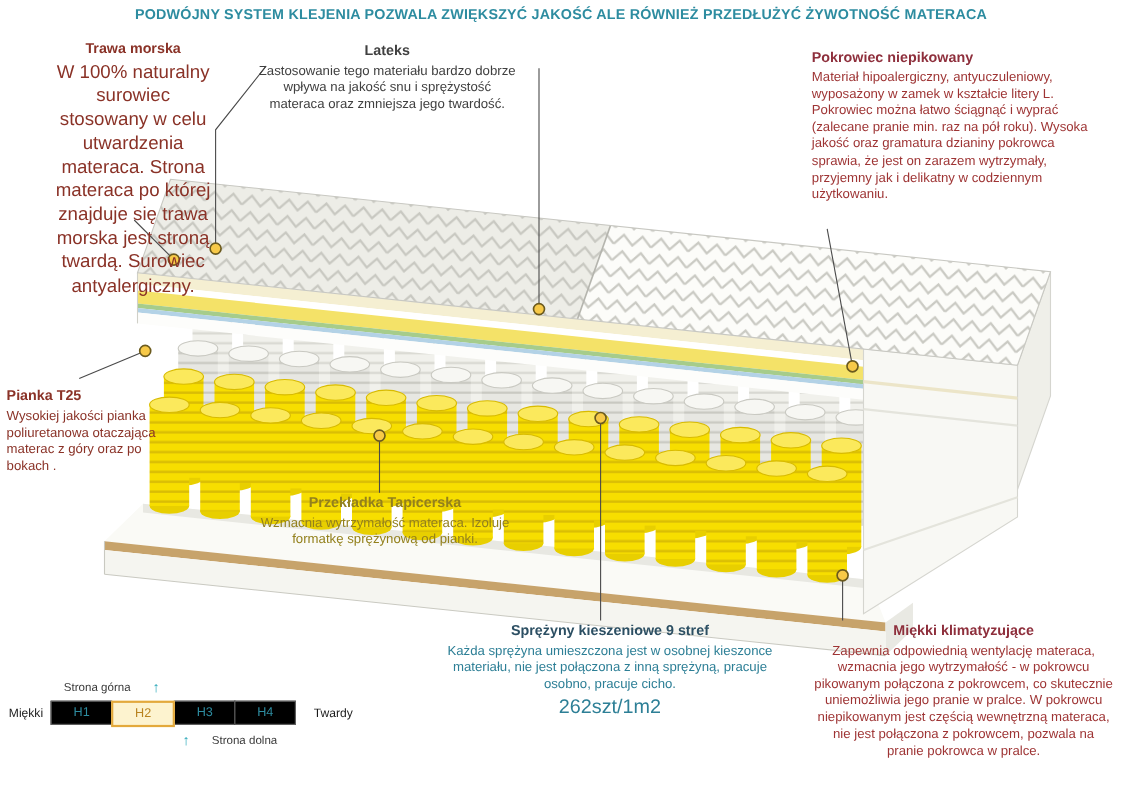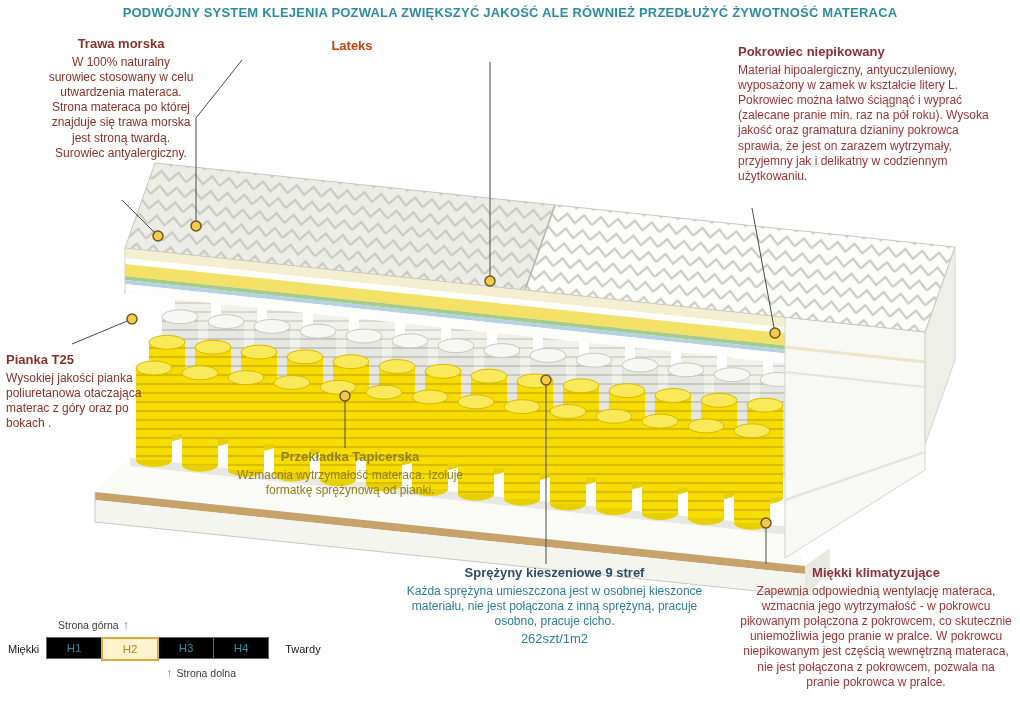--- a/index.html
+++ b/index.html
@@ -11,42 +11,42 @@
   svg.illu{position:absolute;left:0;top:0;}
   .banner{
     position:absolute;left:0;top:5px;width:100%;text-align:center;
     font-size:13px;font-weight:bold;color:#2d8ca0;letter-spacing:.2px;white-space:nowrap;
   }
   .callout{position:absolute;line-height:1.27;}
   .callout h3{margin:0 0 2px 0;font-size:13px;font-weight:bold;}
   .callout p{margin:0;font-size:12px;}
   .co-trawa{left:48px;top:36px;width:146px;text-align:center;}
   .co-trawa h3,.co-trawa p{color:#8a3227;}
-  .co-trawa p{font-size:12px;}
+  .co-trawa p{font-size:17px;}
   .co-lateks{left:233px;top:38px;width:238px;text-align:center;}
-  .co-lateks h3,.co-lateks p{color:#c2410c;}
+  .co-lateks h3,.co-lateks p{color:#404040;}
   .co-visco{left:468px;top:40px;width:226px;text-align:center;}
   .co-visco h3,.co-visco p{color:#2d7f96;}
   .co-pokrowiec{left:738px;top:44px;width:256px;text-align:left;}
   .co-pokrowiec h3{color:#8e2f3c;}
   .co-pokrowiec p{color:#9e3434;}
   .co-t25{left:6px;top:352px;width:162px;text-align:left;}
   .co-t25 h3,.co-t25 p{color:#8a3227;}
   .co-przekladka{left:220px;top:449px;width:260px;text-align:center;}
   .co-przekladka h3,.co-przekladka p{color:#93801c;}
   .co-sprezyny{left:402px;top:565px;width:305px;text-align:center;}
   .co-sprezyny h3{color:#2c4f63;}
   .co-sprezyny p{color:#2d7f96;}
-  .co-sprezyny .density{margin-top:2px;font-size:13px;color:#2d7f96;}
+  .co-sprezyny .density{margin-top:2px;font-size:18px;color:#2d7f96;}
   .co-wlokno{left:740px;top:565px;width:272px;text-align:center;}
   .co-wlokno h3{color:#8e2f3c;}
   .co-wlokno p{color:#9e3434;}
 
   .scale{position:absolute;left:8px;top:618px;width:370px;font-size:11px;color:#222;}
-  .side-label{font-size:10.5px;color:#3a3a3a;display:flex;align-items:center;gap:4px;}
+  .side-label{font-size:10.5px;color:#3a3a3a;display:flex;align-items:center;gap:20px;}
   .side-label.top{margin-left:50px;}
   .side-label.bottom{margin-left:158px;margin-top:5px;}
   .arrow{color:#2aa7b8;font-weight:bold;font-size:13px;line-height:1;}
   .scale-row{display:flex;align-items:center;margin-top:6px;}
   .end-label{color:#1a1a1a;font-size:11px;}
   .end-label.left{margin-right:8px;}
   .end-label.right{margin-left:16px;}
   .cells{display:flex;}
   .cell{
     width:54px;height:20px;border:1px solid #666;margin-left:-1px;
@@ -312,20 +312,21 @@
 
   <div class="banner">PODWÓJNY SYSTEM KLEJENIA POZWALA ZWIĘKSZYĆ JAKOŚĆ ALE RÓWNIEŻ PRZEDŁUŻYĆ ŻYWOTNOŚĆ MATERACA</div>
 
   <div class="callout co-trawa">
     <h3>Trawa morska</h3>
     <p>W 100% naturalny surowiec stosowany w celu utwardzenia materaca. Strona materaca po której znajduje się trawa morska jest stroną twardą. Surowiec antyalergiczny.</p>
   </div>
 
   <div class="callout co-lateks">
     <h3>Lateks</h3>
+    <p>Zastosowanie tego materiału bardzo dobrze wpływa na jakość snu i sprężystość materaca oraz zmniejsza jego twardość.</p>
   </div>
 
 
   <div class="callout co-pokrowiec">
     <h3>Pokrowiec niepikowany</h3>
     <p>Materiał hipoalergiczny, antyuczuleniowy, wyposażony w zamek w kształcie litery L. Pokrowiec można łatwo ściągnąć i wyprać (zalecane pranie min. raz na pół roku). Wysoka jakość oraz gramatura dzianiny pokrowca sprawia, że jest on zarazem wytrzymały, przyjemny jak i delikatny w codziennym użytkowaniu.</p>
   </div>
 
   <div class="callout co-t25">
     <h3>Pianka T25</h3>

